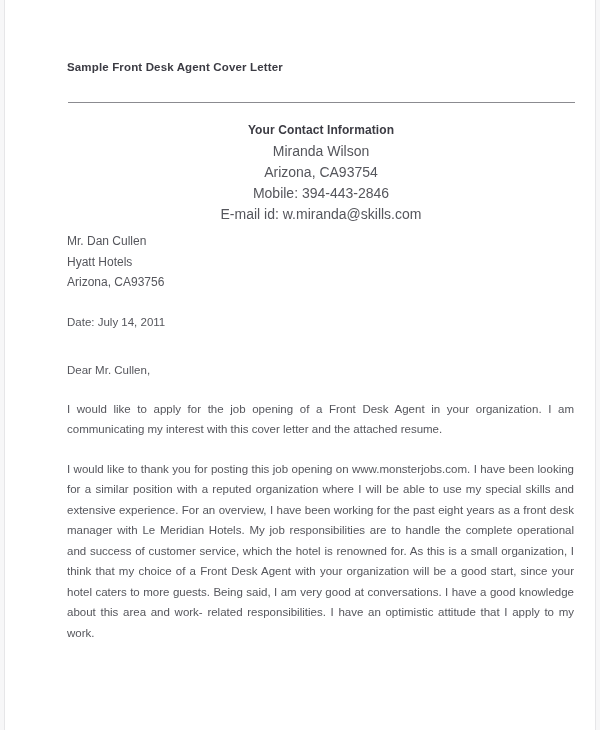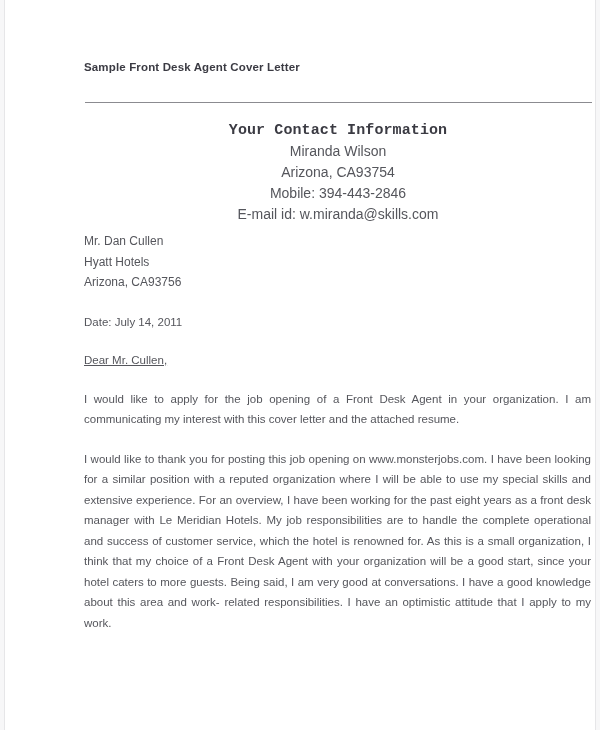--- a/index.html
+++ b/index.html
@@ -21,21 +21,21 @@
     width: 592px;
     height: 730px;
     background: #ffffff;
     border-left: 1px solid #e6e6e8;
     border-right: 1px solid #e6e6e8;
     box-sizing: border-box;
   }
 
   .content {
     position: absolute;
-    left: 79px;
+    left: 62px;
     top: 0;
     width: 508px;
   }
 
   .doc-title {
     margin: 0;
     padding-top: 61px;
     font-size: 11.5px;
     font-weight: bold;
     color: #3b3b43;
@@ -49,26 +49,25 @@
     width: 507px;
     height: 0;
   }
 
   .contact-block {
     margin-top: 17px;
     text-align: center;
   }
 
   .contact-heading {
-    font-size: 15px;
+    font-size: 12px;
     font-weight: bold;
     color: #3b3b43;
     line-height: 21px;
     letter-spacing: 0.1px;
-    font-family: Liberation Mono, monospace;
   }
 
   .contact-line {
     font-size: 14px;
     color: #55565c;
     line-height: 21px;
   }
 
   .section-heading {
     margin-top: 25px;
@@ -89,25 +88,24 @@
   }
 
   .date-line {
     margin-top: 19px;
     font-size: 11.5px;
     color: #55565c;
     line-height: 20px;
   }
 
   .salutation {
-    margin-top: 18px;
+    margin-top: 28px;
     font-size: 11.5px;
     color: #55565c;
     line-height: 20px;
-    text-decoration: underline;
   }
 
   .body-para {
     margin-top: 19px;
     font-size: 11.5px;
     color: #55565c;
     line-height: 20.5px;
     text-align: justify;
     width: 507px;
   }

